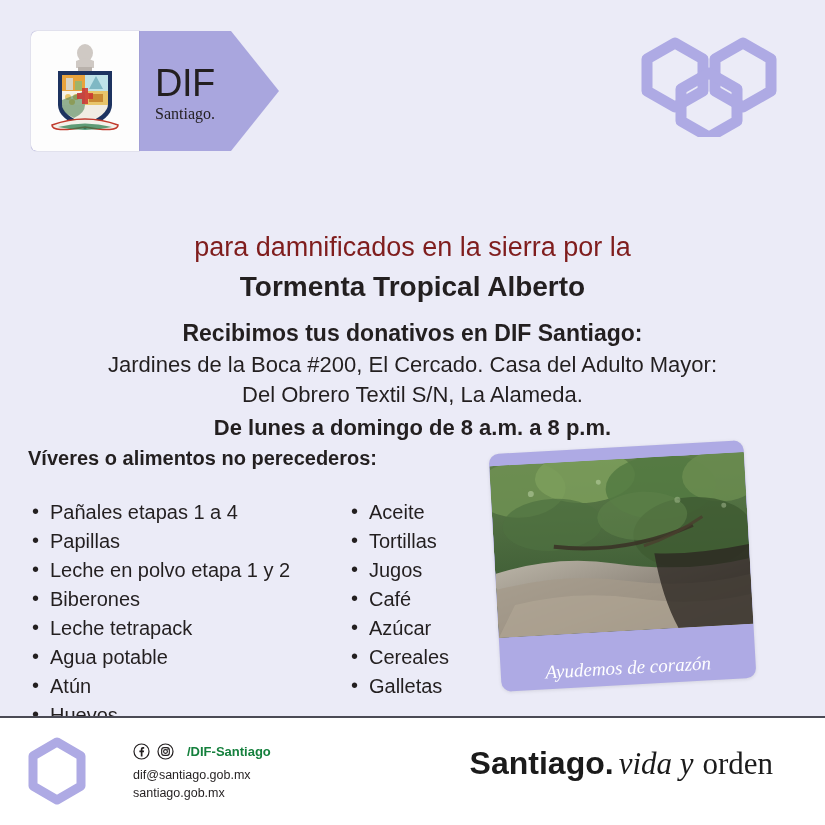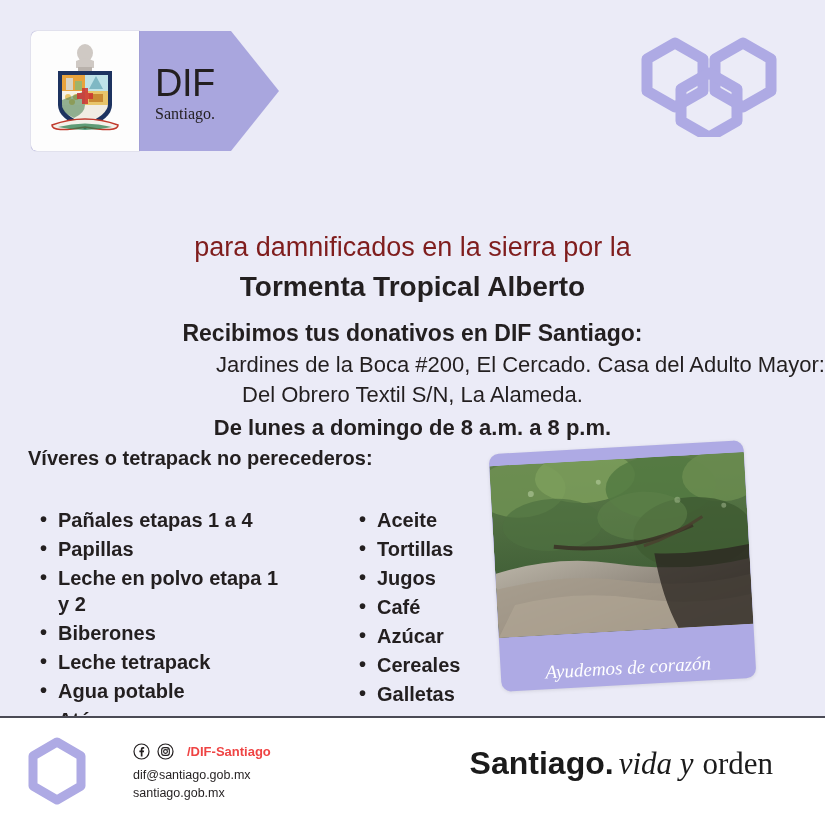--- a/index.html
+++ b/index.html
@@ -66,34 +66,34 @@
   }
   .title-sub2{
     position:absolute;left:0;top:272px;width:825px;text-align:center;
     font-size:28px;font-weight:bold;color:#231f20;line-height:1.1;
   }
 
   
   .addr{position:absolute;left:0;top:318px;width:825px;text-align:center;}
   .addr-line{display:block;line-height:1.38;color:#231f20;}
   .addr-l1{font-size:23px;font-weight:bold;}
-  .addr-l2{font-size:22px;text-align:right;}
+  .addr-l2{font-size:22px;}
   .addr-l3{font-size:22px;}
   .addr-l4{font-size:22px;font-weight:bold;margin-top:3px;}
 
   
   .list-heading{
     position:absolute;left:28px;top:447px;
     font-size:20px;font-weight:bold;color:#231f20;
   }
   .list-cols{
     position:absolute;left:28px;top:495px;width:470px;
     display:flex;gap:50px;
   }
-  .col ul{list-style:none;margin:12px;padding:0;font-weight:bold;}
+  .col ul{list-style:none;margin:4px;padding:0;}
   .col li{
     font-size:20px;color:#231f20;line-height:1.3;
     padding-left:18px;position:relative;margin-bottom:3px;
   }
   .col li:before{
     content:"\2022";position:absolute;left:0;top:-1px;font-size:20px;
   }
   .col-left{width:285px;}
   .col-right{width:160px;}
 
@@ -115,21 +115,21 @@
     font-size:19px;color:#ffffff;
   }
 
   
   .hex-mark{position:absolute;left:26px;top:737px;width:62px;height:68px;}
   .social-row{
     position:absolute;left:133px;top:743px;
     display:flex;align-items:center;gap:7px;
   }
   .social-handle{
-    font-size:13px;font-weight:bold;color:#ef4444;margin-left:6px;
+    font-size:13px;font-weight:bold;color:#15803d;margin-left:6px;
   }
   .contact{
     position:absolute;left:133px;top:766px;
     font-size:12.5px;color:#231f20;line-height:1.45;
   }
   .contact span{display:block;}
   .brand{
     position:absolute;right:52px;top:745px;
     font-size:32px;color:#1b1b1b;white-space:nowrap;
   }
@@ -202,21 +202,21 @@
   <div class="title-sub1">para damnificados en la sierra por la</div>
   <div class="title-sub2">Tormenta Tropical Alberto</div>
 
   <div class="addr">
     <span class="addr-line addr-l1">Recibimos tus donativos en DIF Santiago:</span>
     <span class="addr-line addr-l2">Jardines de la Boca #200, El Cercado. Casa del Adulto Mayor:</span>
     <span class="addr-line addr-l3">Del Obrero Textil S/N, La Alameda.</span>
     <span class="addr-line addr-l4">De lunes a domingo de 8 a.m. a 8 p.m.</span>
   </div>
 
-  <div class="list-heading">Víveres o tetrapack no perecederos:</div>
+  <div class="list-heading">Víveres o alimentos no perecederos:</div>
   <div class="list-cols">
     <div class="col col-left">
       <ul>
         <li>Pañales etapas 1 a 4</li>
         <li>Papillas</li>
         <li>Leche en polvo etapa 1 y 2</li>
         <li>Biberones</li>
         <li>Leche tetrapack</li>
         <li>Agua potable</li>
         <li>Atún</li>

